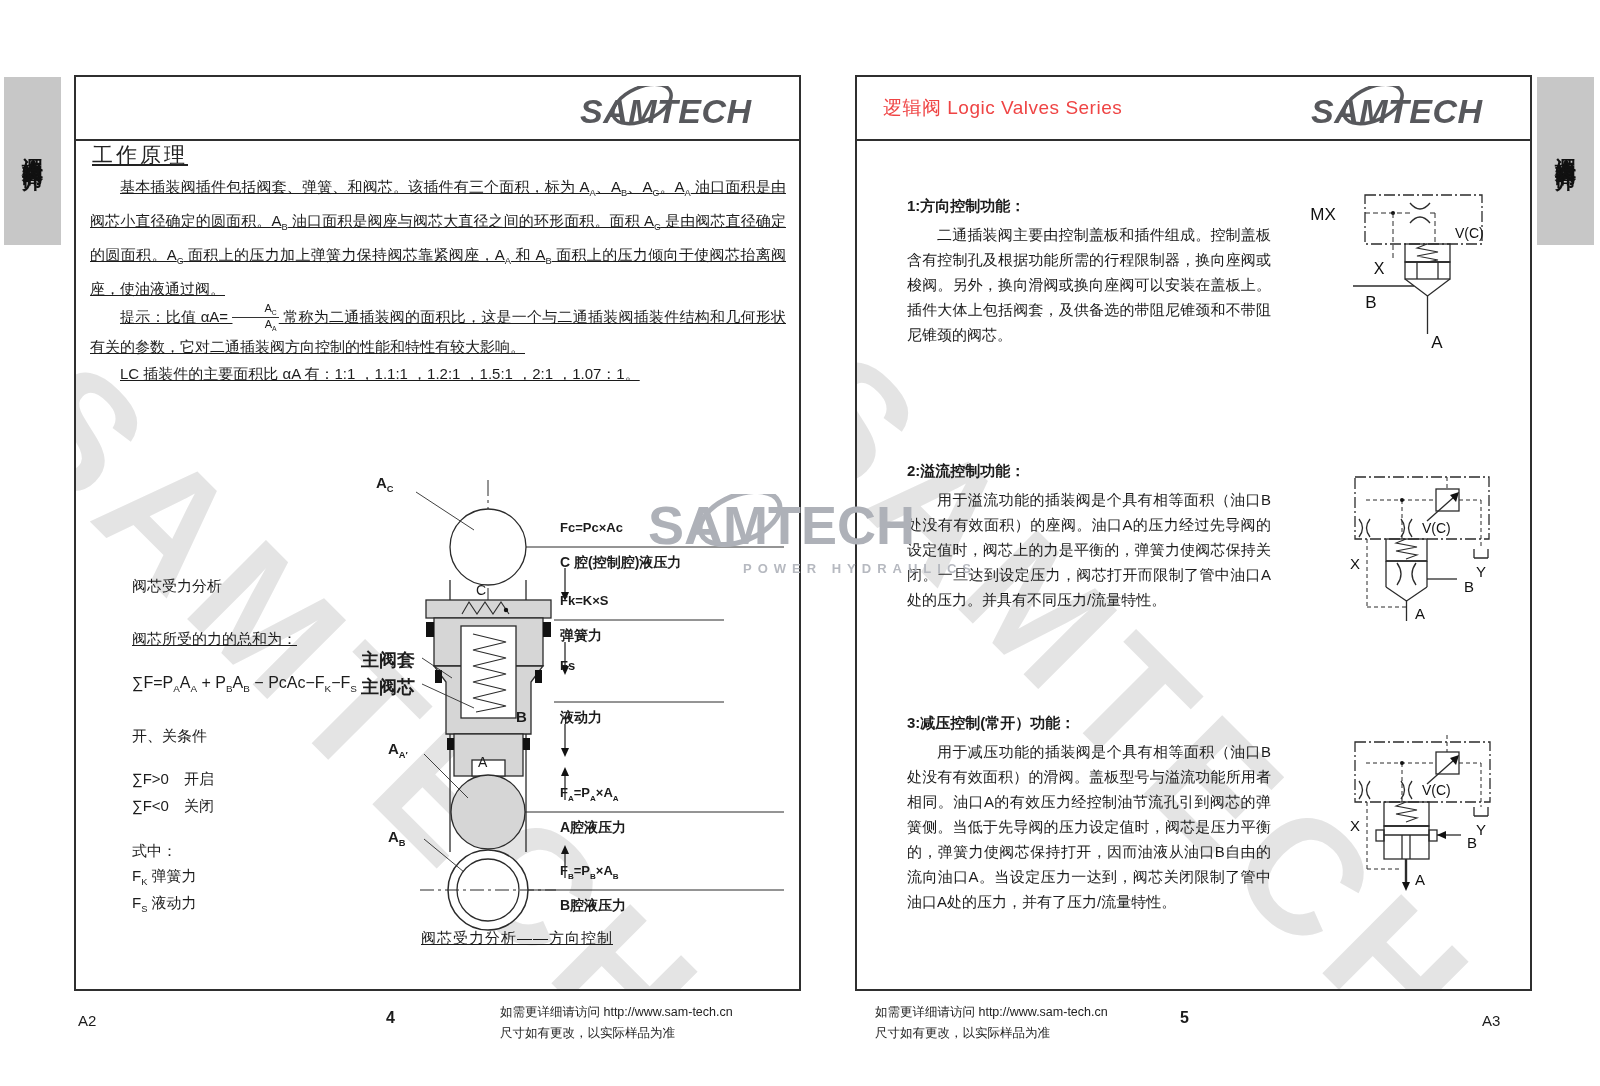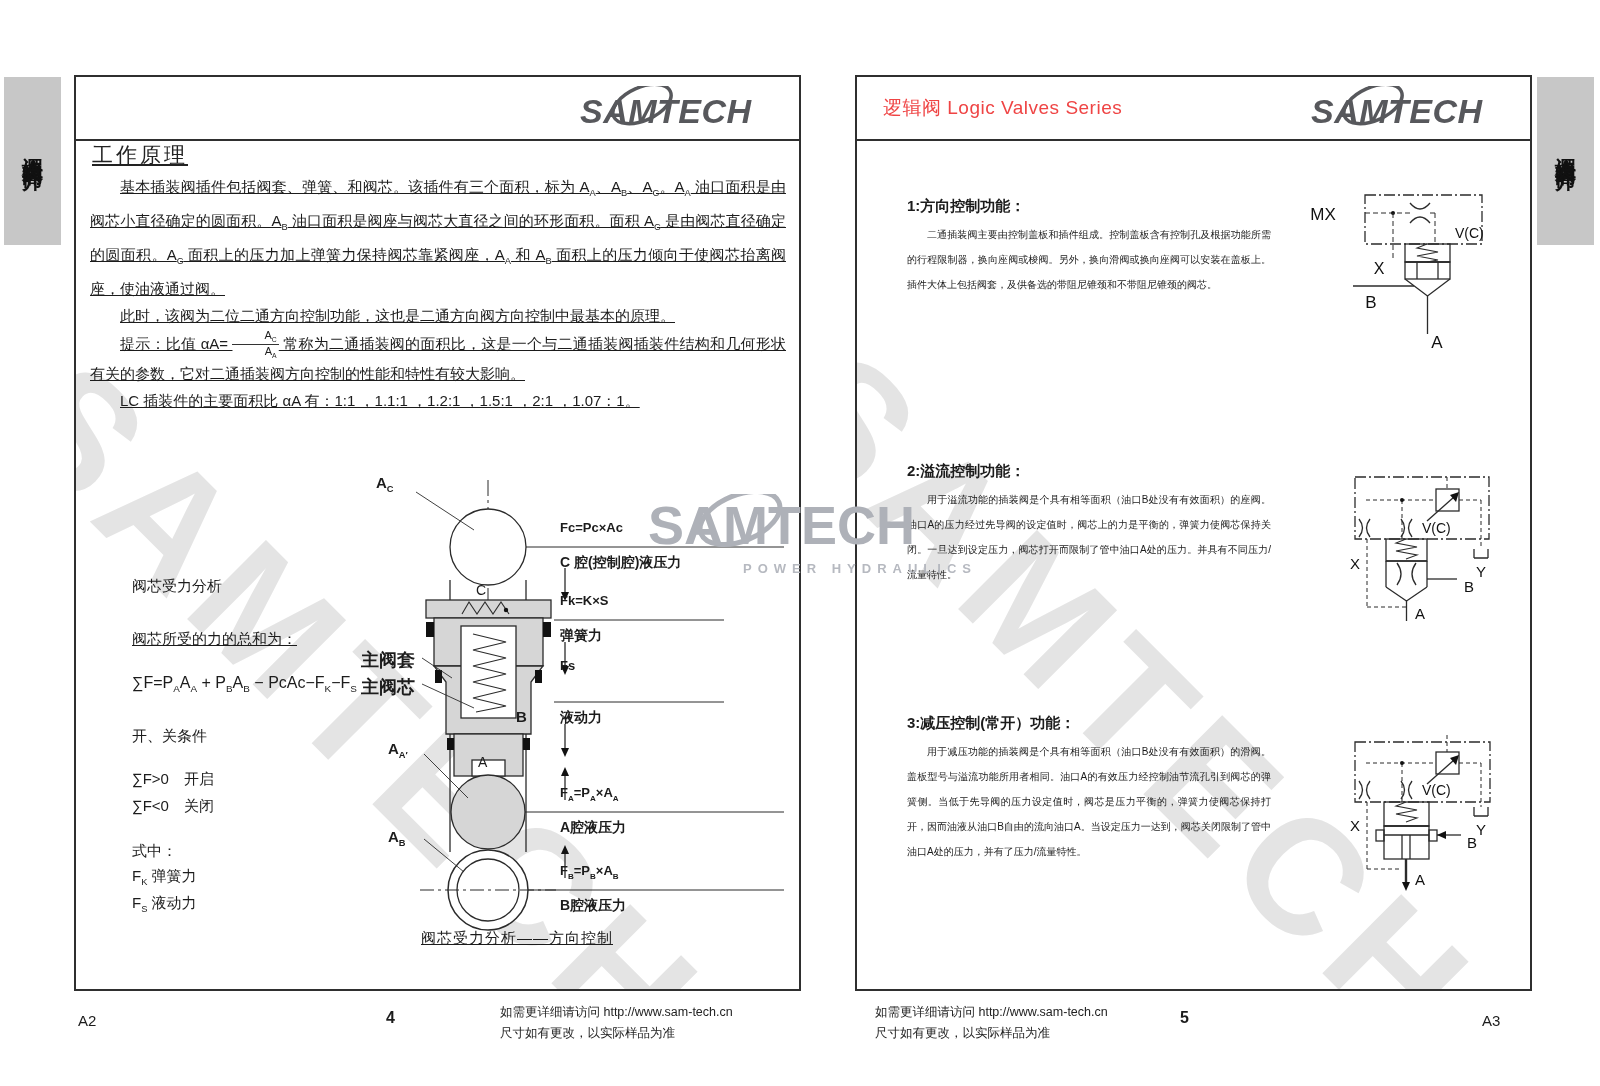--- a/index.html
+++ b/index.html
@@ -39,21 +39,21 @@
   .an{position:absolute;z-index:2;font-size:15px;white-space:nowrap;}
   .an-formula{font-size:16px;}
   .dg-wrap{position:absolute;left:0;top:385px;width:723px;height:505px;z-index:1;}
   .dg-label{position:absolute;white-space:nowrap;font-size:14px;}
   .dg-bold{font-weight:bold;font-size:15px;}
   .dg-small{font-size:18px;font-weight:bold;}
   .ann-f{position:absolute;white-space:nowrap;font-weight:bold;font-size:13px;}
   .ann-t{position:absolute;white-space:nowrap;font-size:14px;font-weight:bold;}
   .caption{left:345px;top:852px;font-size:15px;letter-spacing:1px;white-space:nowrap;}
   .sec-head{position:absolute;z-index:1;font-size:15px;font-weight:bold;white-space:nowrap;}
-  .sec-body{position:absolute;z-index:1;width:364px;font-size:10px;line-height:25px;text-align:justify;}
+  .sec-body{position:absolute;z-index:1;width:364px;font-size:15px;line-height:25px;text-align:justify;}
   .sec-body .ind{text-indent:2em;display:block;}
   .schematic{position:absolute;z-index:1;}
   .footer-item{position:absolute;z-index:4;font-size:15px;white-space:nowrap;}
   .footer-note{position:absolute;z-index:4;font-size:12.5px;line-height:21px;color:#222;white-space:nowrap;}
   .page-num{font-weight:bold;font-size:16px;}
   .side-tab{
     position:absolute;width:57px;height:168px;background:#c7c7c7;z-index:5;
     display:flex;align-items:center;justify-content:center;
     writing-mode:vertical-rl;text-orientation:upright;
     font-size:21px;font-weight:bold;letter-spacing:3px;color:#111;
@@ -80,21 +80,20 @@
     <svg class="logo-svg" width="205" height="48" viewBox="0 0 205 48">
       <ellipse cx="64" cy="18" rx="31" ry="16.5" transform="rotate(-24 64 18)" fill="none" stroke="#57585c" stroke-width="3.5"></ellipse>
       <text x="2" y="37" font-size="34" font-weight="bold" font-style="italic" letter-spacing="0.5" fill="#57585c">SAMTECH</text>
     </svg>
   </div>
 
   <div class="layer lp-title">工作原理</div>
 
   <div class="layer lp-paras">
     <p>基本插装阀插件包括阀套、弹簧、和阀芯。该插件有三个面积，标为 A<sub>A</sub>、A<sub>B</sub>、A<sub>C</sub>。A<sub>A</sub> 油口面积是由阀芯小直径确定的圆面积。A<sub>B</sub> 油口面积是阀座与阀芯大直径之间的环形面积。面积 A<sub>C</sub> 是由阀芯直径确定的圆面积。A<sub>C</sub> 面积上的压力加上弹簧力保持阀芯靠紧阀座，A<sub>A</sub> 和 A<sub>B</sub> 面积上的压力倾向于使阀芯抬离阀座，使油液通过阀。</p>
-    <p>此时，该阀为二位二通方向控制功能，这也是二通方向阀方向控制中最基本的原理。</p>
     <p>提示：比值 αA= <span class="frac"><span class="top">A<sub>C</sub></span><span class="bot">A<sub>A</sub></span></span> 常称为二通插装阀的面积比，这是一个与二通插装阀插装件结构和几何形状有关的参数，它对二通插装阀方向控制的性能和特性有较大影响。</p>
     <p>LC 插装件的主要面积比 αA 有：1:1 ，1.1:1 ，1.2:1 ，1.5:1 ，2:1 ，1.07：1。</p>
   </div>
 
   <div class="an" style="left:56px;top:500px;">阀芯受力分析</div>
   <div class="an" style="left:56px;top:553px;text-decoration:underline;">阀芯所受的力的总和为：</div>
   <div class="an an-formula" style="left:56px;top:597px;">∑F=P<sub>A</sub>A<sub>A</sub> + P<sub>B</sub>A<sub>B</sub> − PcAc−F<sub>K</sub>−F<sub>S</sub></div>
   <div class="an" style="left:56px;top:650px;">开、关条件</div>
   <div class="an" style="left:56px;top:693px;">∑F&gt;0　开启</div>
   <div class="an" style="left:56px;top:720px;">∑F&lt;0　关闭</div>

